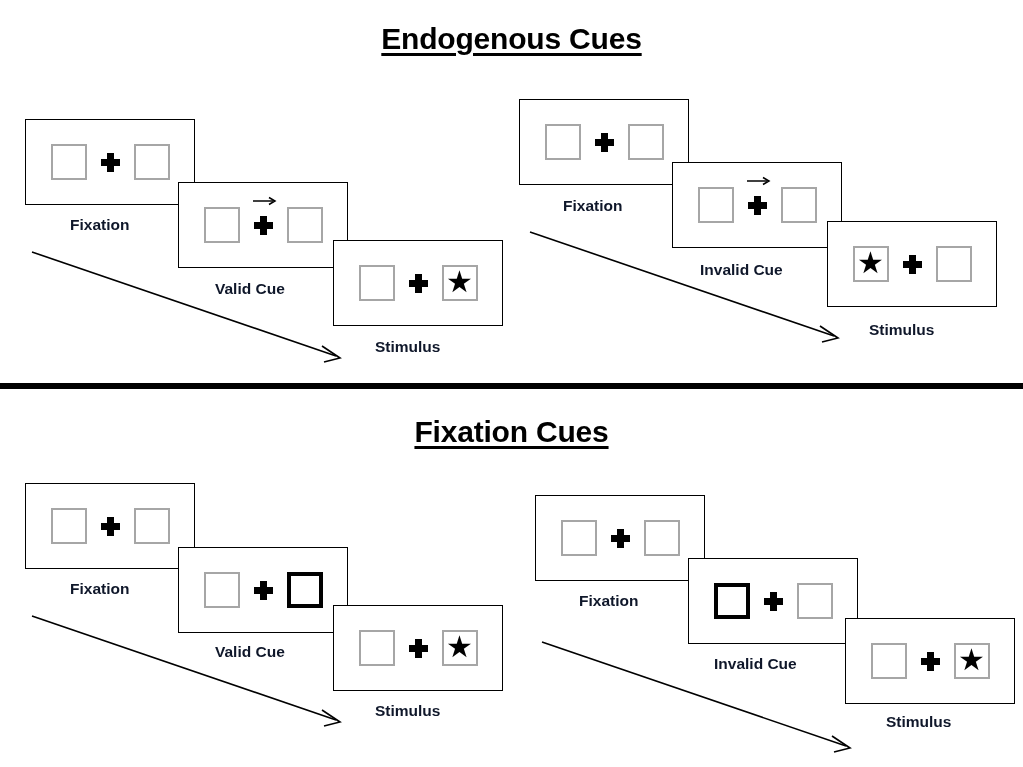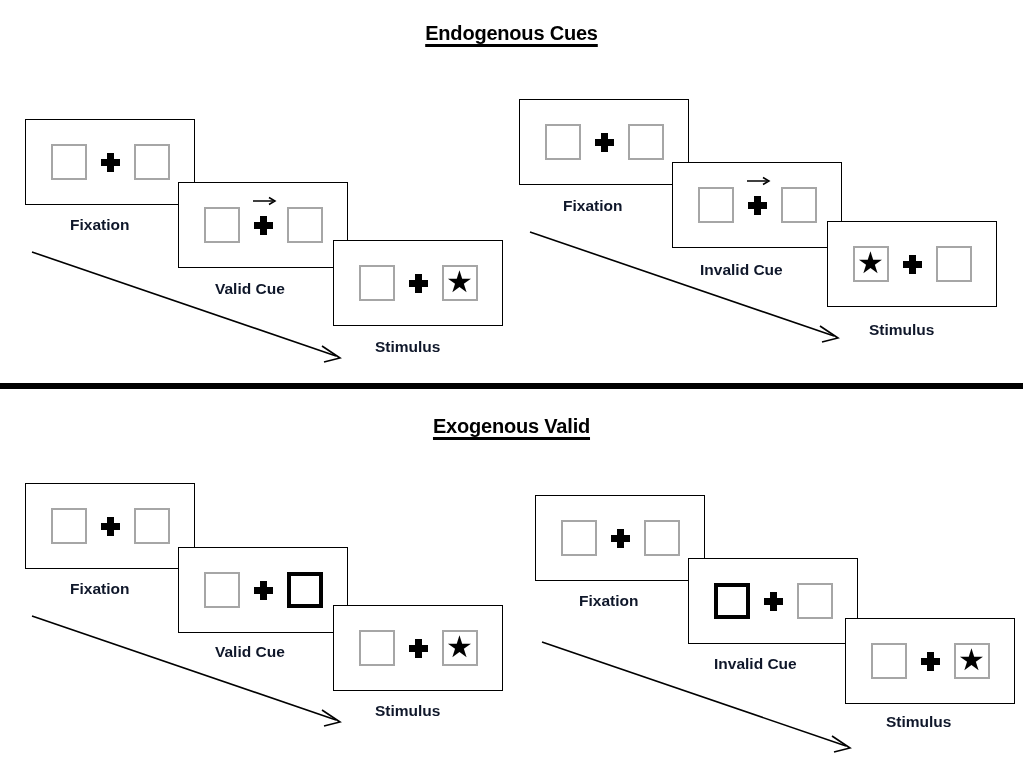--- a/index.html
+++ b/index.html
@@ -15,21 +15,21 @@
     font-family: "Liberation Sans", sans-serif;
     color: #000000;
   }
 
   
   .section-title {
     position: absolute;
     left: 0;
     width: 1023px;
     text-align: center;
-    font-size: 20px;
+    font-size: 30px;
     font-weight: bold;
     letter-spacing: -0.2px;
     text-decoration: underline;
     text-underline-offset: 4px;
     text-decoration-thickness: 3px;
   }
   #title-endogenous { top: 22px; }
   #title-exogenous  { top: 415px; }
 
   
@@ -230,21 +230,21 @@
     <div class="cue-cell">
       <div class="cross"></div>
     </div>
     <div class="box"></div>
   </div>
 </div>
 <div class="caption" style="left:869px; top:321px;">Stimulus</div>
 
 <div class="divider"></div>
 
-<div class="section-title" id="title-exogenous">Exogenous Valid</div>
+<div class="section-title" id="title-exogenous">Fixation Cues</div>
 
 <svg class="seq-arrow" style="left:30px; top:612px; width:320px; height:118px;" viewBox="0 0 320 118">
   <line x1="2" y1="4" x2="306" y2="108" stroke="#000000" stroke-width="1.6"></line>
   <polyline points="292,98 310,110 294,114" fill="none" stroke="#000000" stroke-width="1.6"></polyline>
 </svg>
 
 <div class="panel" style="left:25px; top:483px;">
   <div class="panel-inner">
     <div class="box"></div>
     <div class="cue-cell">

